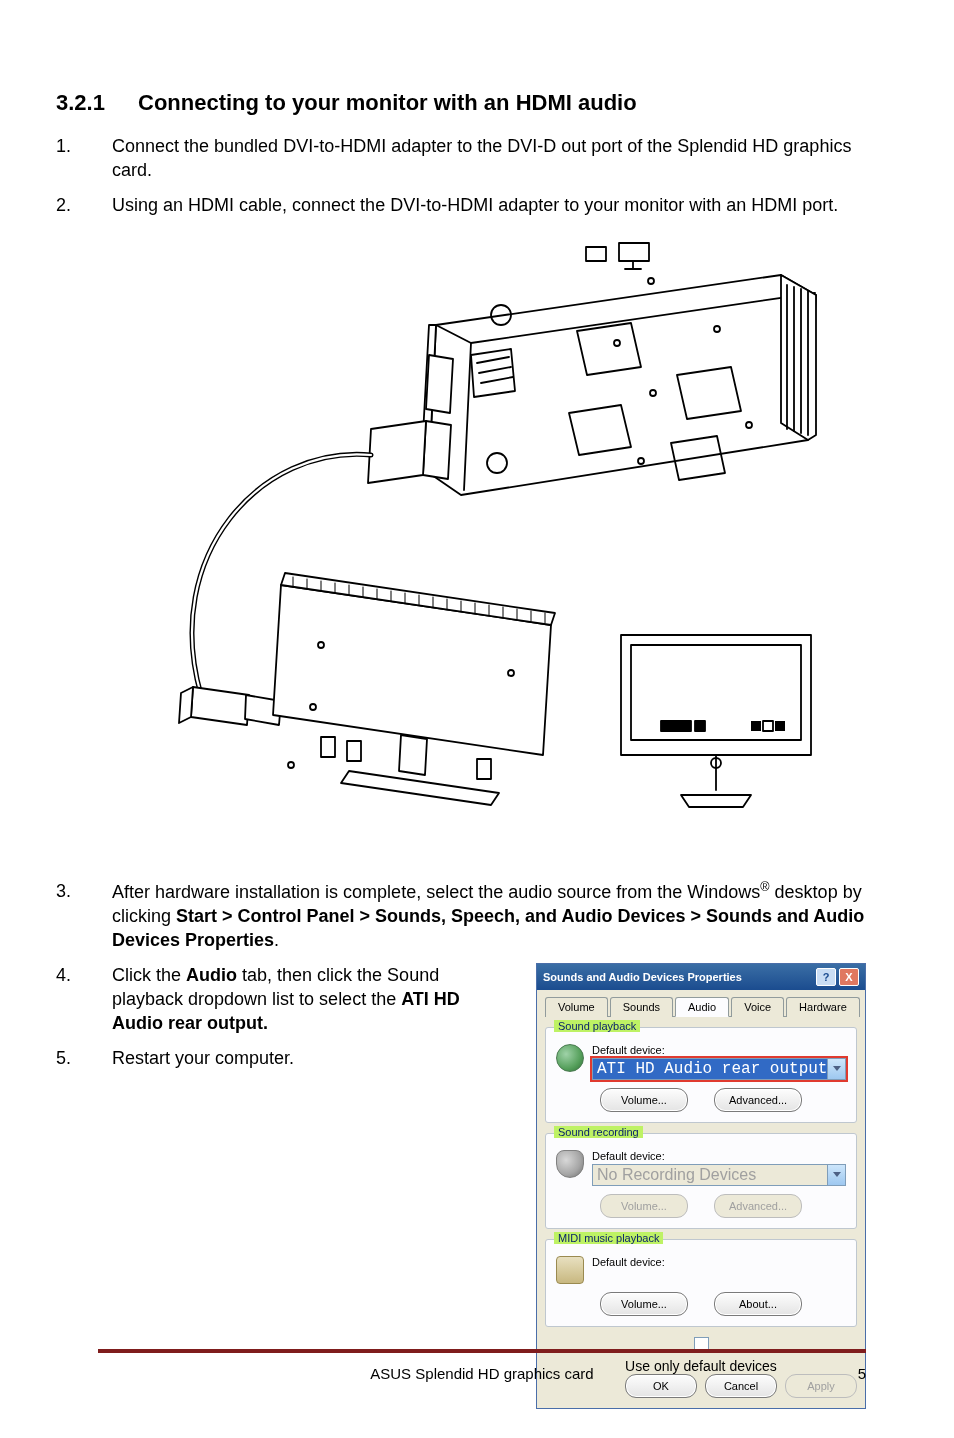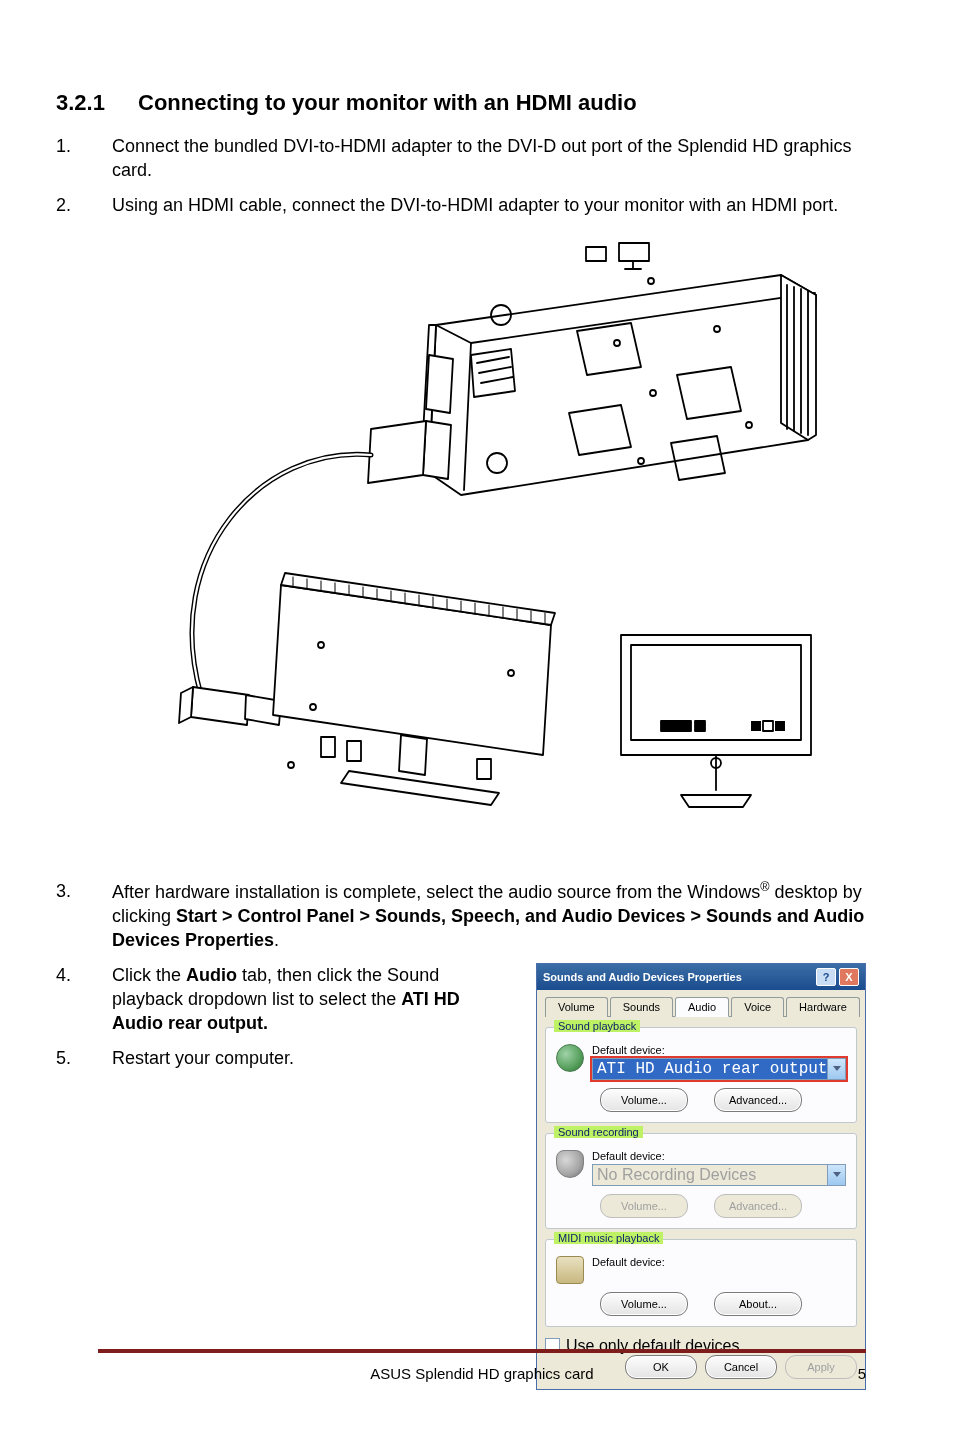--- a/index.html
+++ b/index.html
@@ -208,21 +208,22 @@
     color: #a0a0a0;
     border-color: #bdbdbd;
     box-shadow: none;
     background: #ece9d8;
   }
   .chkrow {
     display: flex;
     align-items: center;
     gap: 6px;
     margin-top: 4px;
-    font-size: 16px;
+    font-size: 14px;
+    flex-direction: column;
   }
   .chkbox {
     width: 13px; height: 13px; border: 1px solid #7f9db9; background:#fff;
   }
   .dlg-buttons {
     display:flex; gap:8px; justify-content:flex-end; 
   }
 
   
   .footer {

